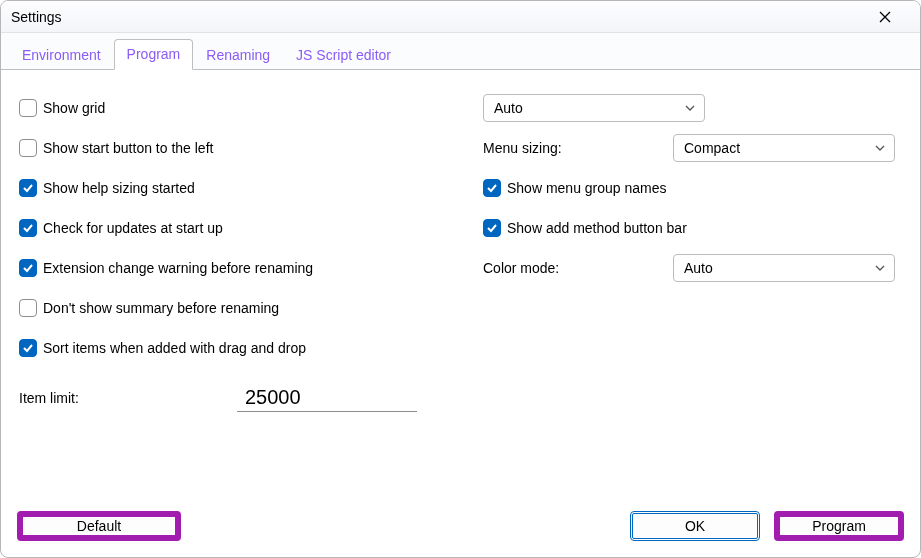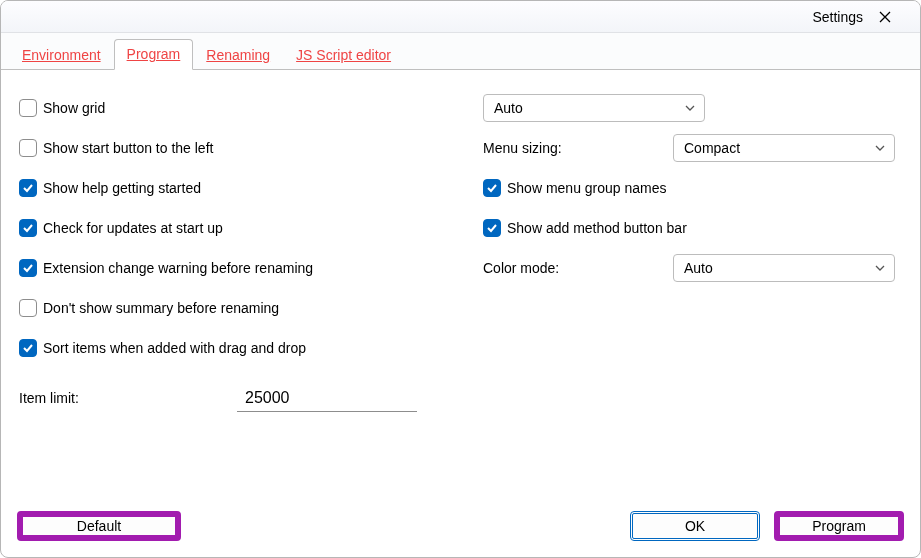--- a/index.html
+++ b/index.html
@@ -17,21 +17,21 @@
     border-radius: 8px;
     overflow: hidden;
     display: flex;
     flex-direction: column;
     background: #fff;
   }
   .titlebar {
     height: 32px;
     display: flex;
     align-items: center;
-    justify-content: flex-end;
+    justify-content: space-between;
     padding: 0 13px 0 10px;
     background: linear-gradient(#fdfdff, #f3f5f9);
     border-bottom: 1px solid #e0e2e6;
   }
   .titlebar-title { font-size: 14px; }
   .close-btn {
     width: 44px;
     height: 32px;
     display: flex;
     align-items: center;
@@ -45,23 +45,22 @@
     padding: 6px 8px 0 8px;
     gap: 0;
     background: #fbfcfd;
   }
   .tab {
     padding: 6px 12px 7px 12px;
     border: 1px solid transparent;
     border-bottom: none;
     cursor: pointer;
     position: relative;
-    color: #ef4444;
+    color: #8b5cf6;
     border-radius: 4px 4px 0 0;
-    text-decoration: underline;
   }
   .tab.active {
     background: #fff;
     border: 1px solid #bfbfbf;
     border-bottom: 1px solid #fff;
     z-index: 2;
   }
   .tab-strip-line {
     border-bottom: 1px solid #bfbfbf;
     margin-top: -1px;
@@ -121,21 +120,21 @@
     background: #fff;
   }
   .select svg { width: 12px; height: 12px; }
   .textinput {
     width: 180px;
     height: 28px;
     border: none;
     border-bottom: 1px solid #8d8d8d;
     padding: 0 8px;
     font-family: inherit;
-    font-size: 16px;
+    font-size: 20px;
     outline: none;
   }
   .button-bar {
     display: flex;
     justify-content: space-between;
     padding: 12px 16px 16px 16px;
   }
   .button-bar-right { display: flex; gap: 14px; border-radius: 13px; }
   .btn {
     width: 164px;
@@ -195,21 +194,21 @@
       <div class="row-check">
         <div class="checkbox"></div>
         <span>Show start button to the left</span>
       </div>
       <div class="row-check">
         <div class="checkbox checked">
           <svg viewBox="0 0 12 12">
               <path d="M2 6 L5 9 L10 3" stroke="#fff" stroke-width="2" fill="none"></path>
             </svg>
         </div>
-        <span>Show help getting started</span>
+        <span>Show help sizing started</span>
       </div>
       <div class="row-check">
         <div class="checkbox checked">
           <svg viewBox="0 0 12 12">
               <path d="M2 6 L5 9 L10 3" stroke="#fff" stroke-width="2" fill="none"></path>
             </svg>
         </div>
         <span>Check for updates at start up</span>
       </div>
       <div class="row-check">

